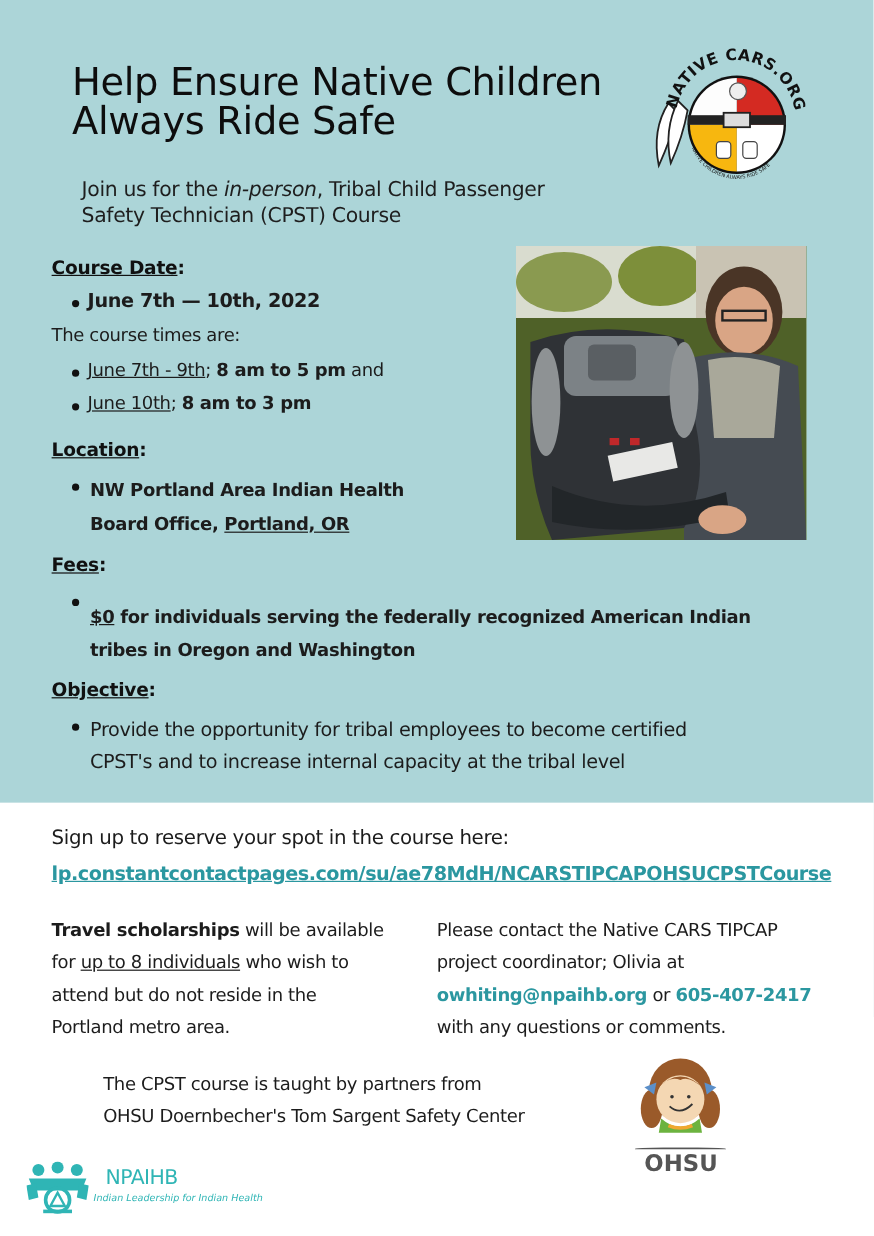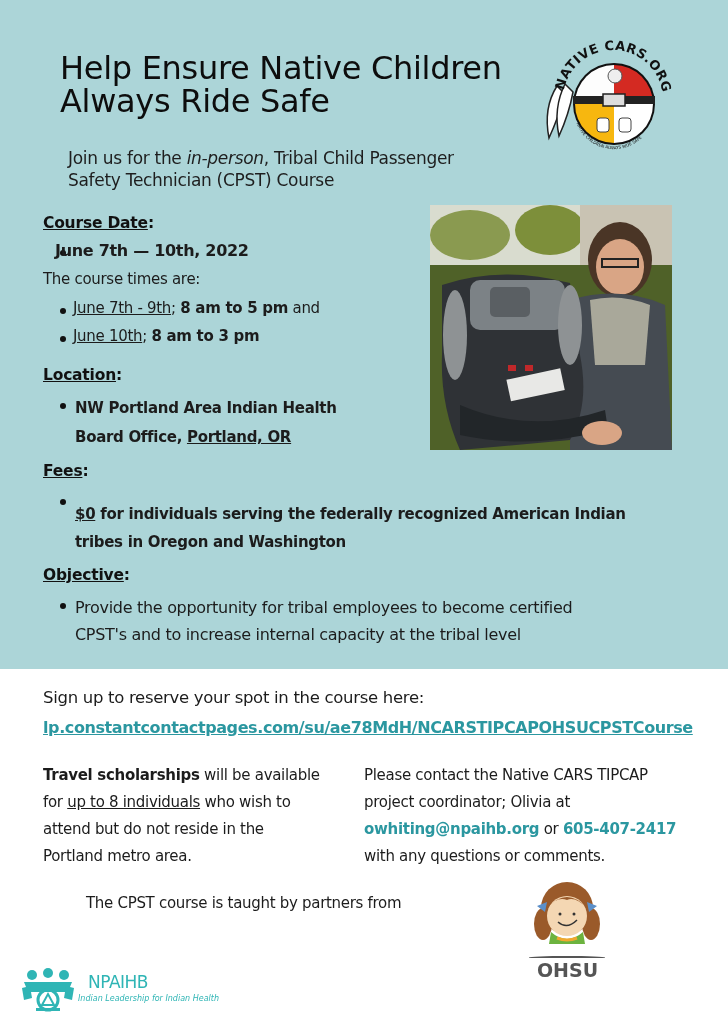--- a/index.html
+++ b/index.html
@@ -66,21 +66,21 @@
 
 <div class="abs intro">
   <div><span>Join us for the </span><i>in-person</i><span>, Tribal Child Passenger</span></div>
   <div>Safety Technician (CPST) Course</div>
 </div>
 
 <div class="abs heading" style="left:43px; top:214px;">
   <u>Course Date</u><span>:</span>
 </div>
 <span class="bullet" style="left:60px; top:250px;"></span>
-<div class="abs txt b" style="left:55px; top:241px; font-size:16px;">June 7th — 10th, 2022</div>
+<div class="abs txt b" style="left:73px; top:241px; font-size:16px;">June 7th — 10th, 2022</div>
 <div class="abs txt" style="left:43px; top:270px;">The course times are:</div>
 <span class="bullet" style="left:60px; top:308px;"></span>
 <div class="abs txt" style="left:73px; top:299px;">
   <span class="u">June 7th - 9th</span><span>;</span> <span class="b">8 am to 5 pm</span><span> and</span>
 </div>
 <span class="bullet" style="left:60px; top:336px;"></span>
 <div class="abs txt" style="left:73px; top:327px;">
   <span class="u">June 10th</span><span>;</span> <span class="b">8 am to 3 pm</span>
 </div>
 
@@ -151,20 +151,21 @@
 
 <div class="abs txt" style="left:364px; top:762px; line-height:27px; font-size:15px; width:360px;">
   <div>Please contact the Native CARS TIPCAP</div>
   <div>project coordinator; Olivia at</div>
   <div><span class="teal">owhiting@npaihb.org</span><span> or </span><span class="teal">605-407-2417</span></div>
   <div>with any questions or comments.</div>
 </div>
 
 <div class="abs txt" style="left:86px; top:890px; line-height:27px; font-size:15px;">
   <div>The CPST course is taught by partners from</div>
+  <div>OHSU Doernbecher's Tom Sargent Safety Center</div>
 </div>
 
 <div class="abs" style="left:525px; top:876px; width:85px; height:110px;">
   <svg width="85" height="75" viewBox="0 0 85 75">
     <ellipse cx="42" cy="32" rx="26" ry="26" fill="#9a5a2a"></ellipse>
     <ellipse cx="18" cy="48" rx="9" ry="16" fill="#9a5a2a"></ellipse>
     <ellipse cx="66" cy="48" rx="9" ry="16" fill="#9a5a2a"></ellipse>
     <path d="M 12 30 L 22 26 L 20 36 Z" fill="#5b8fc9"></path>
     <path d="M 72 30 L 62 26 L 64 36 Z" fill="#5b8fc9"></path>
     <path d="M 26 56 Q 42 70 58 56 L 60 68 L 24 68 Z" fill="#6cb33f"></path>

